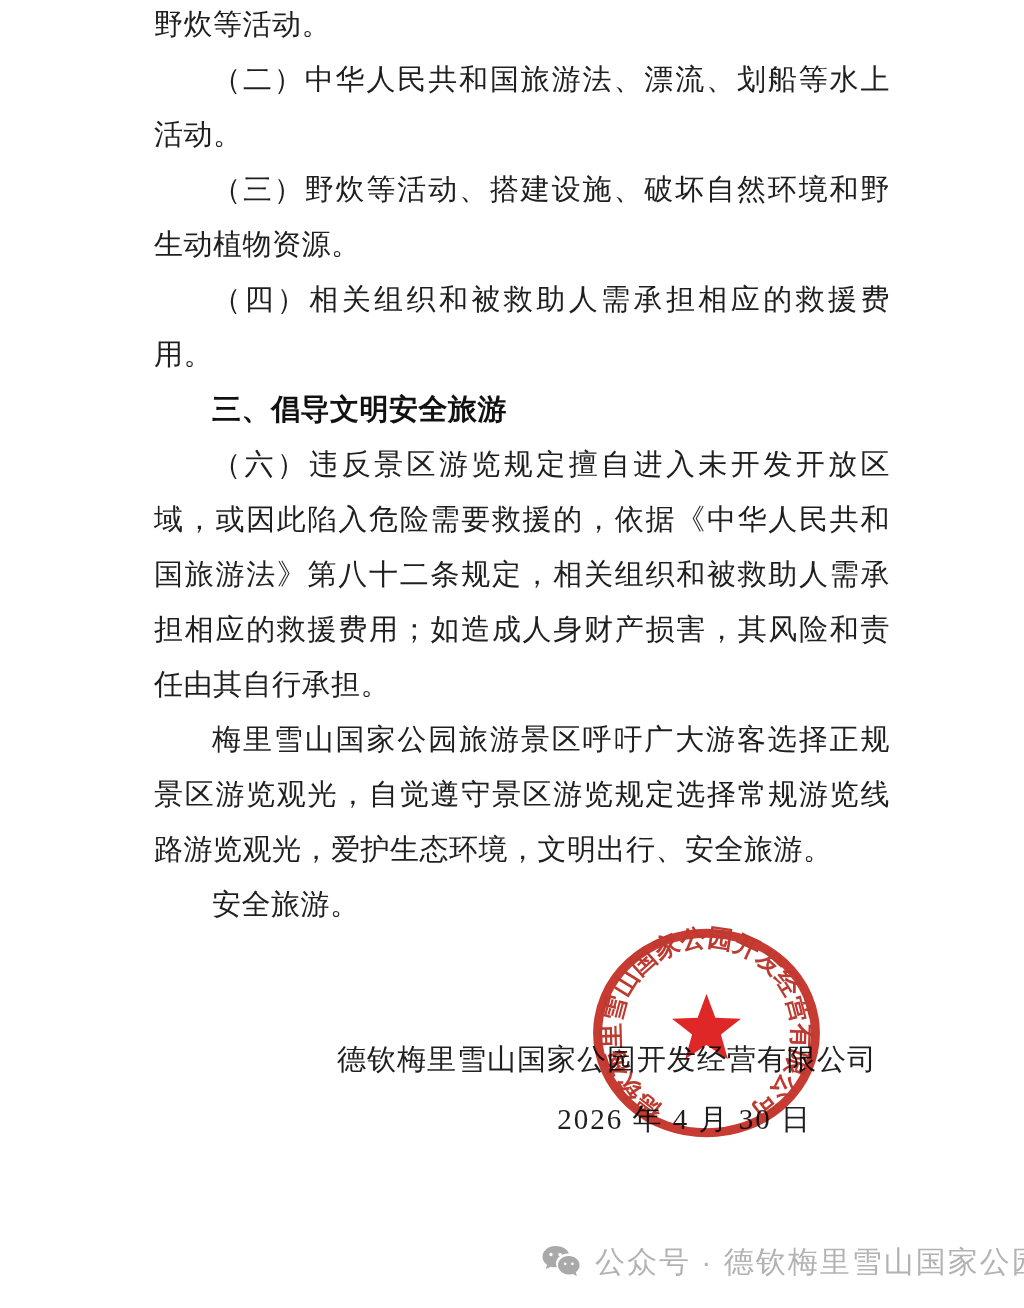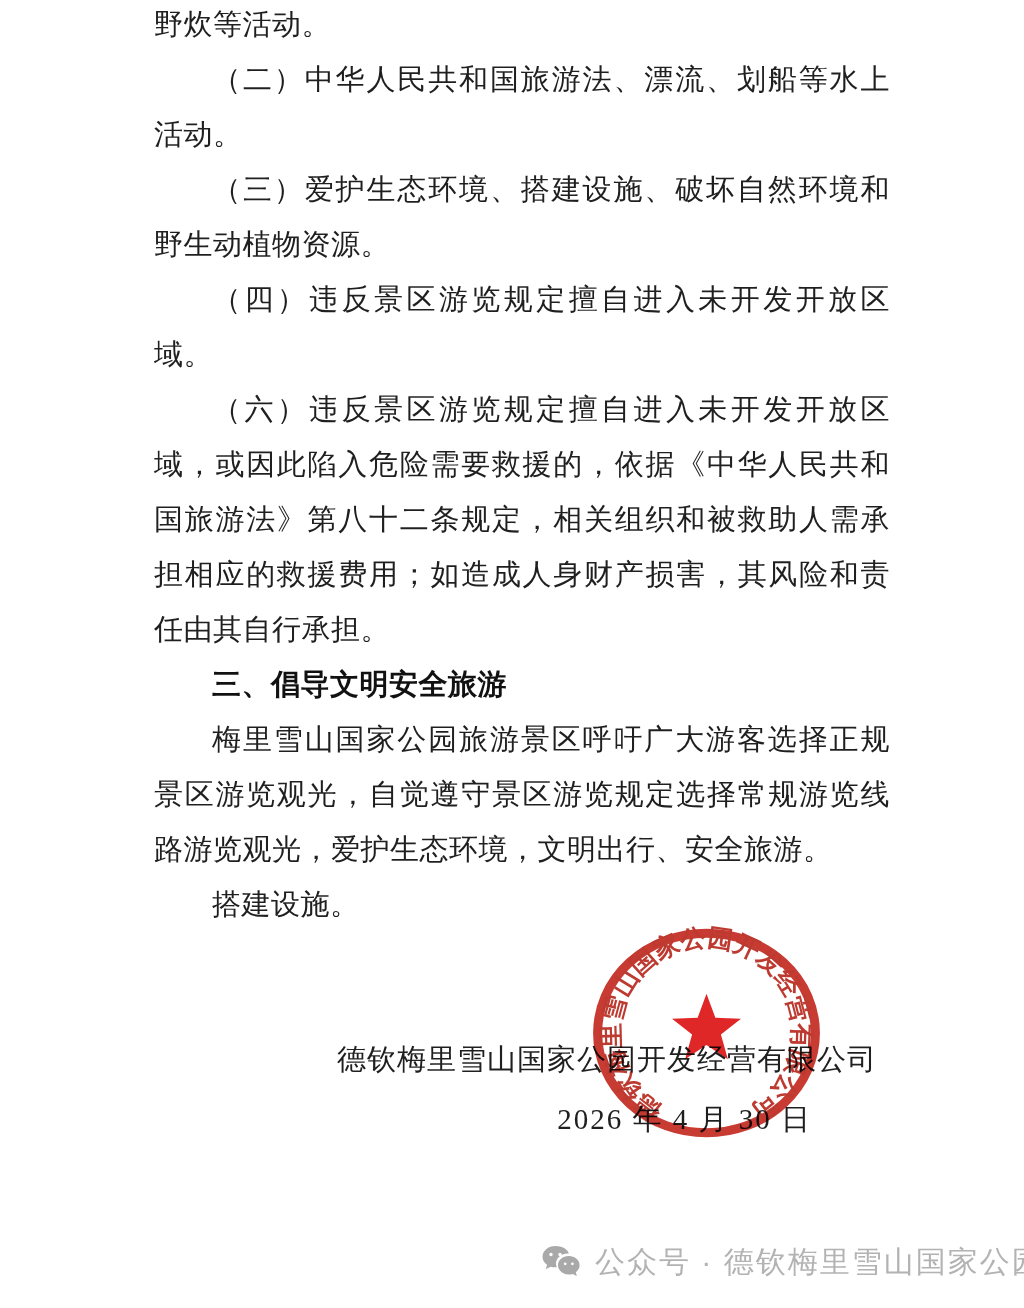--- a/index.html
+++ b/index.html
@@ -80,26 +80,26 @@
   }
 </style>
 </head>
 <body>
 
 <div class="page">
 
   <div class="doc-body">
     <p>野炊等活动。</p>
     <p class="indent">（二）中华人民共和国旅游法、漂流、划船等水上活动。</p>
-    <p class="indent">（三）爱护生态环境、搭建设施、破坏自然环境和野生动植物资源。</p>
-    <p class="indent">（四）违反景区游览规定擅自进入未开发开放区域。</p>
+    <p class="indent">（三）野炊等活动、搭建设施、破坏自然环境和野生动植物资源。</p>
+    <p class="indent">（四）相关组织和被救助人需承担相应的救援费用。</p>
+    <p class="indent heading">三、倡导文明安全旅游</p>
     <p class="indent">（六）违反景区游览规定擅自进入未开发开放区域，或因此陷入危险需要救援的，依据《中华人民共和国旅游法》第八十二条规定，相关组织和被救助人需承担相应的救援费用；如造成人身财产损害，其风险和责任由其自行承担。</p>
-    <p class="indent heading">三、倡导文明安全旅游</p>
     <p class="indent">梅里雪山国家公园旅游景区呼吁广大游客选择正规景区游览观光，自觉遵守景区游览规定选择常规游览线路游览观光，爱护生态环境，文明出行、安全旅游。</p>
-    <p class="indent">搭建设施。</p>
+    <p class="indent">安全旅游。</p>
   </div>
 
   <div class="sign-company">德钦梅里雪山国家公园开发经营有限公司</div>
   <div class="sign-date">2026 年 4 月 30 日</div>
 
   <svg class="seal" viewBox="0 0 245 222" aria-hidden="true">
     <ellipse cx="122.5" cy="111" rx="108" ry="99" fill="none" stroke="#c22a20" stroke-width="9"></ellipse>
     <defs>
       <path id="sealTextPath" d="M 79.5 185.5 A 86 86 0 1 1 165.5 185.5" fill="none"></path>
     </defs>

